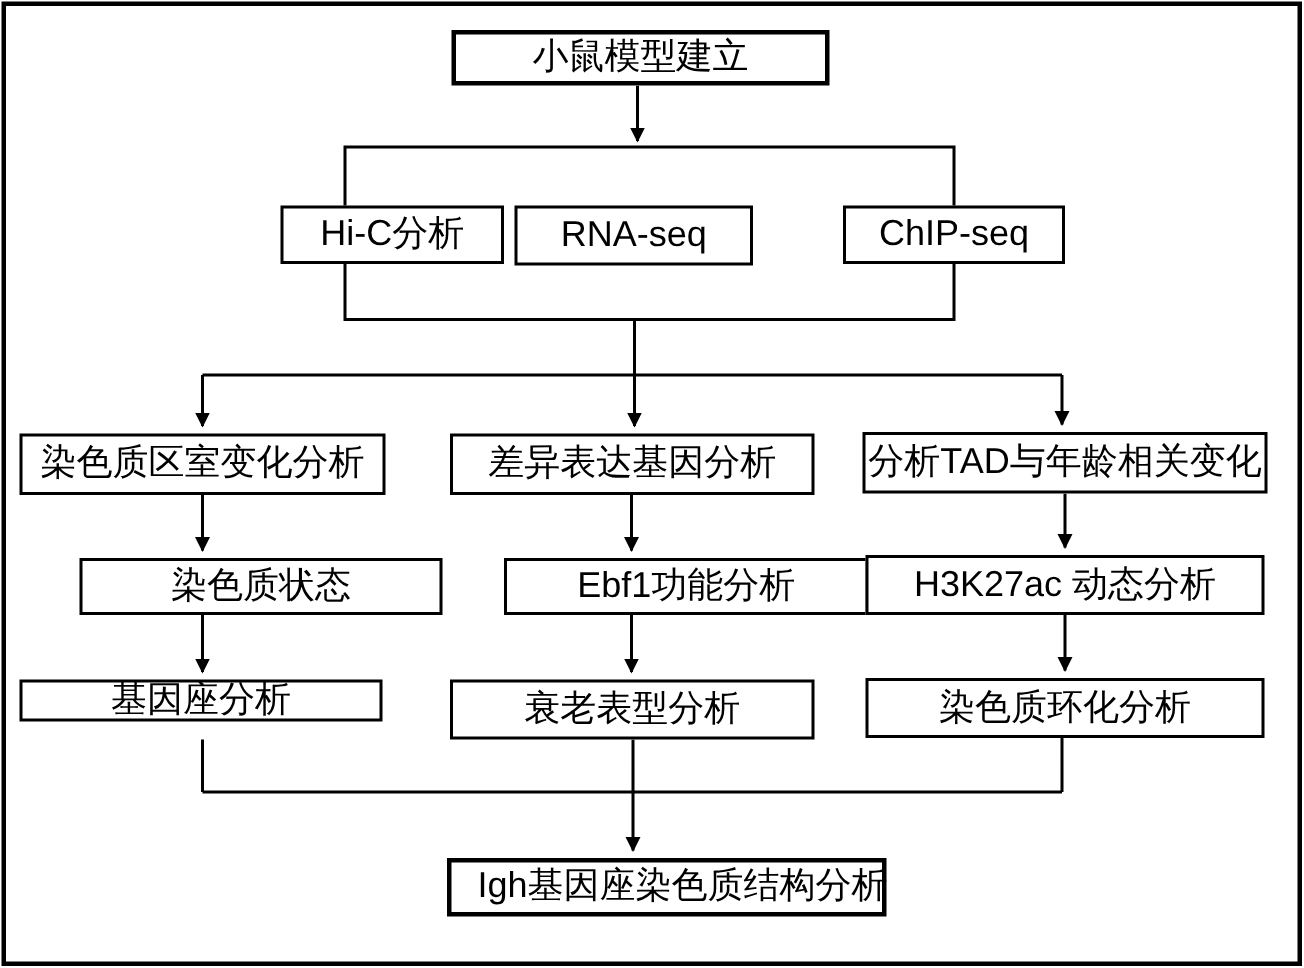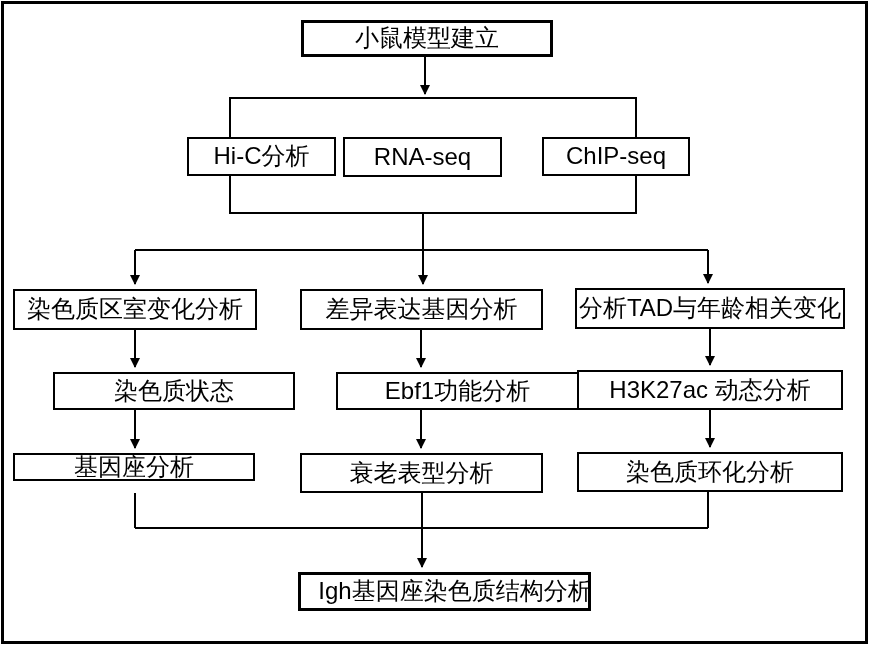--- a/index.html
+++ b/index.html
@@ -80,21 +80,21 @@
       <line x1="708" y1="492" x2="708" y2="528"></line>
       <line x1="135" y1="528" x2="708" y2="528"></line>
       <line x1="422" y1="493" x2="422" y2="567" marker-end="url(#arrow)"></line>
     </g>
   </svg>
 
   <div class="node thick" style="left:301px; top:20px; width:252px; height:37px;">小鼠模型建立</div>
 
   <div class="node" style="left:155px; top:137px; width:149px; height:39px;margin-left:32px;">Hi-C分析</div>
   <div class="node" style="left:343px; top:137px; width:159px; height:40px;">RNA-seq</div>
-  <div class="node" style="left:542px; top:137px; width:148px; height:39px;">ChIP-seq</div>
+  <div class="node" style="left:562px; top:137px; width:148px; height:39px;">ChIP-seq</div>
 
   <div class="node" style="left:13px; top:289px; width:244px; height:41px;font-family:Liberation Serif, serif;">染色质区室变化分析</div>
   <div class="node" style="left:300px; top:289px; width:243px; height:41px;">差异表达基因分析</div>
   <div class="node" style="left:575px; top:288px; width:270px; height:41px;">分析TAD与年龄相关变化</div>
 
   <div class="node" style="left:13px; top:372px; width:242px; height:38px;margin-left:40px;">染色质状态</div>
   <div class="node" style="left:300px; top:372px; width:243px; height:38px;margin-left:36px;">Ebf1功能分析</div>
   <div class="node" style="left:577px; top:370px; width:266px; height:40px;">H3K27ac 动态分析</div>
 
   <div class="node" style="left:13px; top:453px; width:242px; height:28px;">基因座分析</div>

